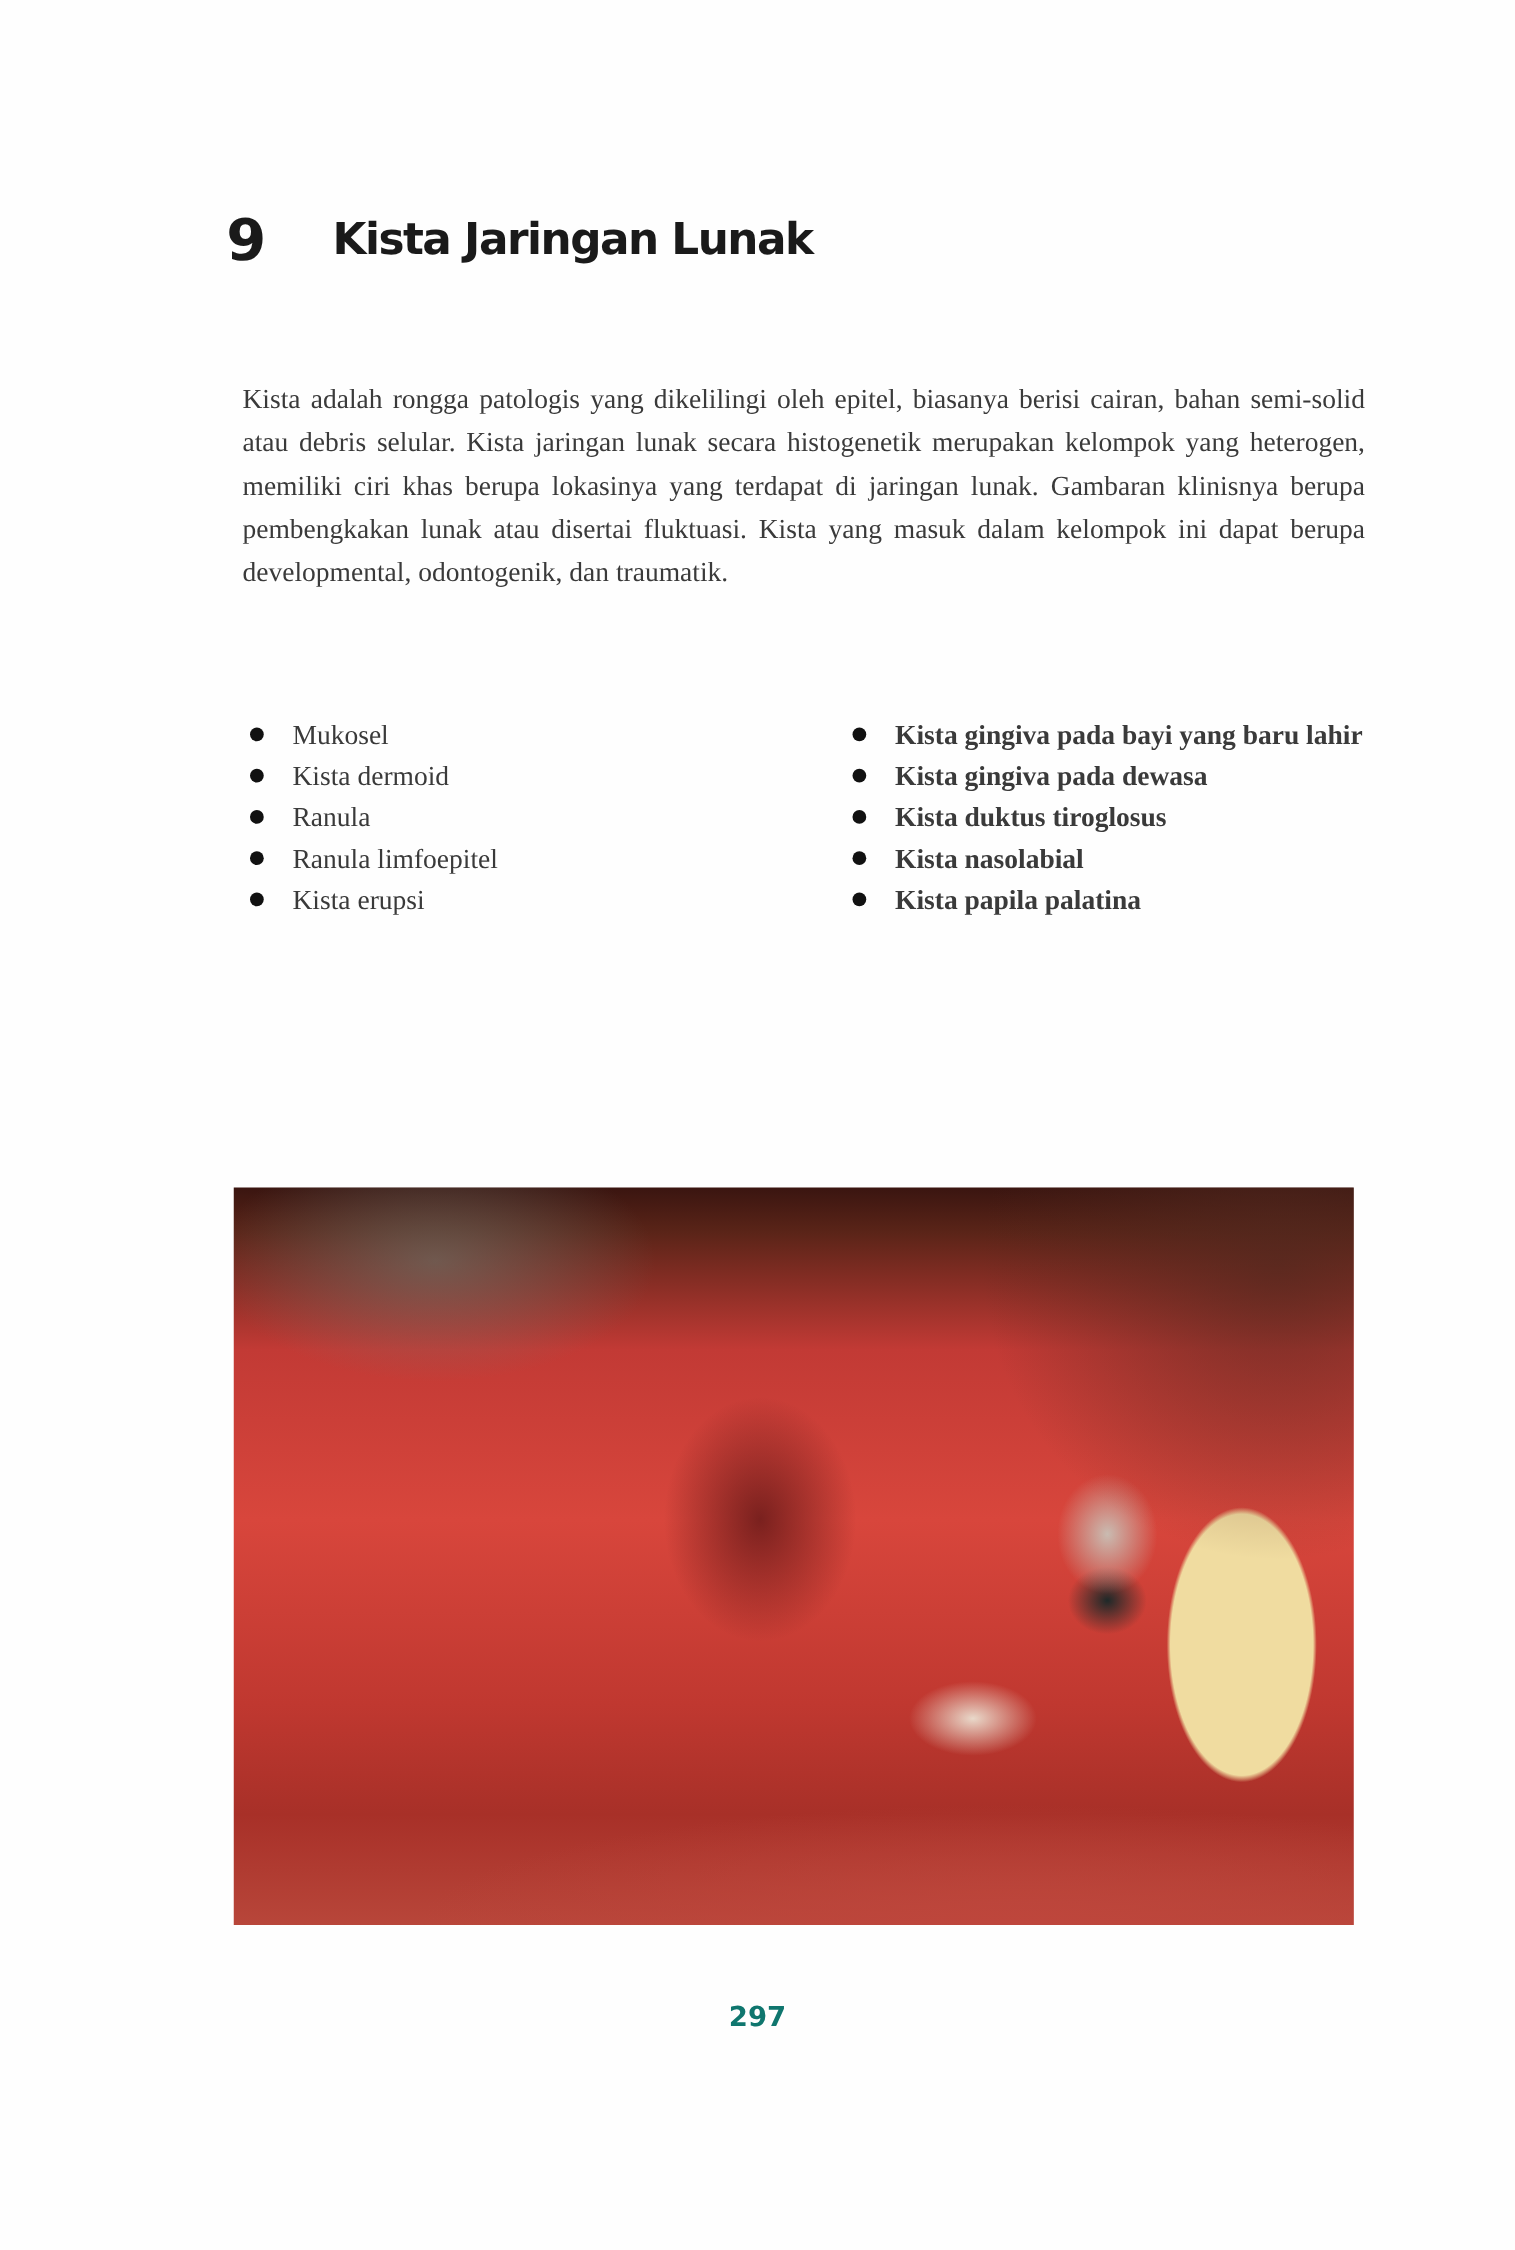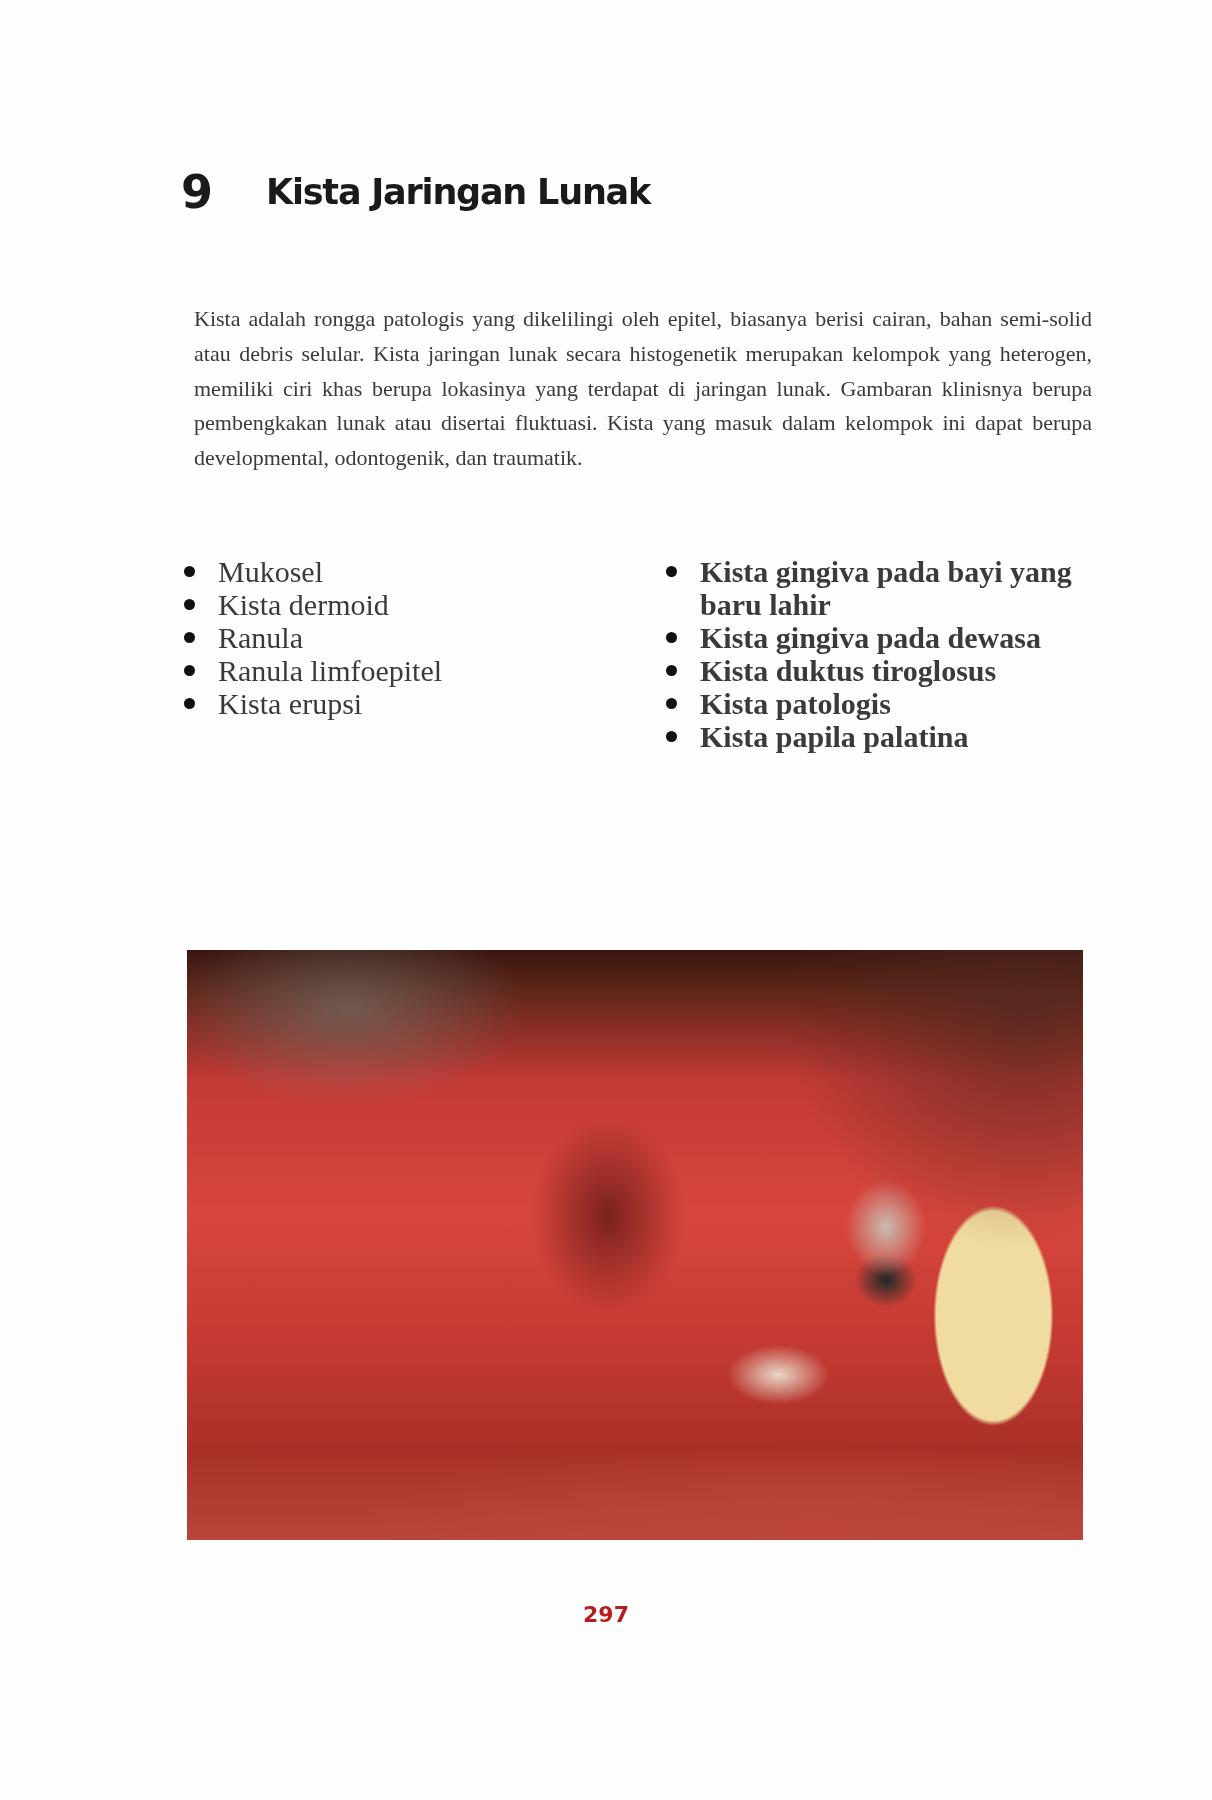--- a/index.html
+++ b/index.html
@@ -1,38 +1,38 @@
 <!DOCTYPE html>
 <html><head>
 <meta charset="utf-8">
 <style>
   html, body { margin:0; padding:0; }
   body { width:1212px; height:1800px; background:#ffffff; position:relative; overflow:hidden; }
   .page { position:absolute; left:0; top:0; width:1212px; height:1800px; background:#fefefe; }
   .chapter-num { position:absolute; left:181px; top:166px; font-family:"DejaVu Sans", sans-serif; font-weight:bold; font-size:46px; color:#1a1a1a; line-height:52px; }
   .chapter-title { position:absolute; left:266px; top:166px; font-family:"DejaVu Sans", sans-serif; font-weight:bold; font-size:35px; color:#1a1a1a; line-height:52px; letter-spacing:-1.2px; }
   .intro { position:absolute; left:182px; top:290px; width:898px; font-family:"Liberation Serif", serif; font-size:22px; line-height:34.8px; color:#3a3a3a; text-align:justify; margin:12px; }
-  .list { position:absolute; top:555px; list-style:none; margin:0; padding:0; font-family:"Liberation Serif", serif; font-size:30px; line-height:33px; color:#3a3a3a; }
+  .list { position:absolute; top:555px; list-style:none; margin:16px; padding:0; font-family:"Liberation Serif", serif; font-size:22px; line-height:33px; color:#3a3a3a; }
   .list.left { left:184px; width:420px; }
   .list.right { left:666px; width:410px;font-weight:bold; }
   .list li { position:relative; padding-left:34px; }
   .bullet { position:absolute; left:0; top:11px; width:11px; height:11px; border-radius:50%; background:#111; }
   .photo { position:absolute; left:187px; top:950px; width:896px; height:590px; overflow:hidden;
     background:
       radial-gradient(ellipse 110px 140px at 47% 45%, rgba(90,20,20,0.75), rgba(90,20,20,0) 70%),
       radial-gradient(ellipse 60px 110px at 90% 62%, rgba(240,220,160,1) 95%, rgba(240,220,160,0) 100%),
       radial-gradient(ellipse 50px 60px at 78% 47%, rgba(200,200,190,0.9), rgba(200,200,190,0) 80%),
       radial-gradient(ellipse 35px 30px at 78% 56%, rgba(20,40,40,0.95), rgba(20,40,40,0) 90%),
       radial-gradient(ellipse 60px 35px at 66% 72%, rgba(235,225,210,0.95), rgba(235,225,210,0) 85%),
       radial-gradient(ellipse 600px 120px at 70% 100%, rgba(190,70,60,1), rgba(190,70,60,0) 80%),
       radial-gradient(ellipse 220px 120px at 18% 10%, rgba(110,120,110,0.6), rgba(110,120,110,0) 80%),
       linear-gradient(180deg, #3a1510 0%, #5a2418 6%, #c23a35 22%, #d8463c 45%, #c03830 70%, #a83028 85%, #b8463a 100%);
   }
   .photo-dark-edge { position:absolute; right:0; top:0; width:300px; height:300px; background:radial-gradient(ellipse at 80% 20%, rgba(80,40,30,0.7), rgba(80,40,30,0) 70%); }
-  .page-number { position:absolute; left:0; width:1212px; top:1602px; text-align:center; font-family:"DejaVu Sans", sans-serif; font-weight:bold; font-size:22px; color:#b91c1c; }
+  .page-number { position:absolute; left:0; width:1212px; top:1602px; text-align:center; font-family:"DejaVu Sans", sans-serif; font-weight:bold; font-size:22px; color:#0f766e; }
 </style>
 </head>
 <body>
 
 <div class="page">
   <div class="chapter-num">9</div>
   <div class="chapter-title">Kista Jaringan Lunak</div>
 
   <p class="intro">Kista adalah rongga patologis yang dikelilingi oleh epitel, biasanya berisi cairan, bahan semi-solid atau debris selular. Kista jaringan lunak secara histogenetik merupakan kelompok yang heterogen, memiliki ciri khas berupa lokasinya yang terdapat di jaringan lunak. Gambaran klinisnya berupa pembengkakan lunak atau disertai fluktuasi. Kista yang masuk dalam kelompok ini dapat berupa developmental, odontogenik, dan traumatik.</p>
 
@@ -41,21 +41,21 @@
     <li><span class="bullet"></span><span>Kista dermoid</span></li>
     <li><span class="bullet"></span><span>Ranula</span></li>
     <li><span class="bullet"></span><span>Ranula limfoepitel</span></li>
     <li><span class="bullet"></span><span>Kista erupsi</span></li>
   </ul>
 
   <ul class="list right">
     <li><span class="bullet"></span><span>Kista gingiva pada bayi yang baru lahir</span></li>
     <li><span class="bullet"></span><span>Kista gingiva pada dewasa</span></li>
     <li><span class="bullet"></span><span>Kista duktus tiroglosus</span></li>
-    <li><span class="bullet"></span><span>Kista patologis</span></li>
+    <li><span class="bullet"></span><span>Kista nasolabial</span></li>
     <li><span class="bullet"></span><span>Kista papila palatina</span></li>
   </ul>
 
   <div class="photo" title="Clinical photograph of oral cavity showing cystic lesion on ventral tongue / floor of mouth">
     <div class="photo-dark-edge"></div>
   </div>
 
   <div class="page-number">297</div>
 </div>
 

